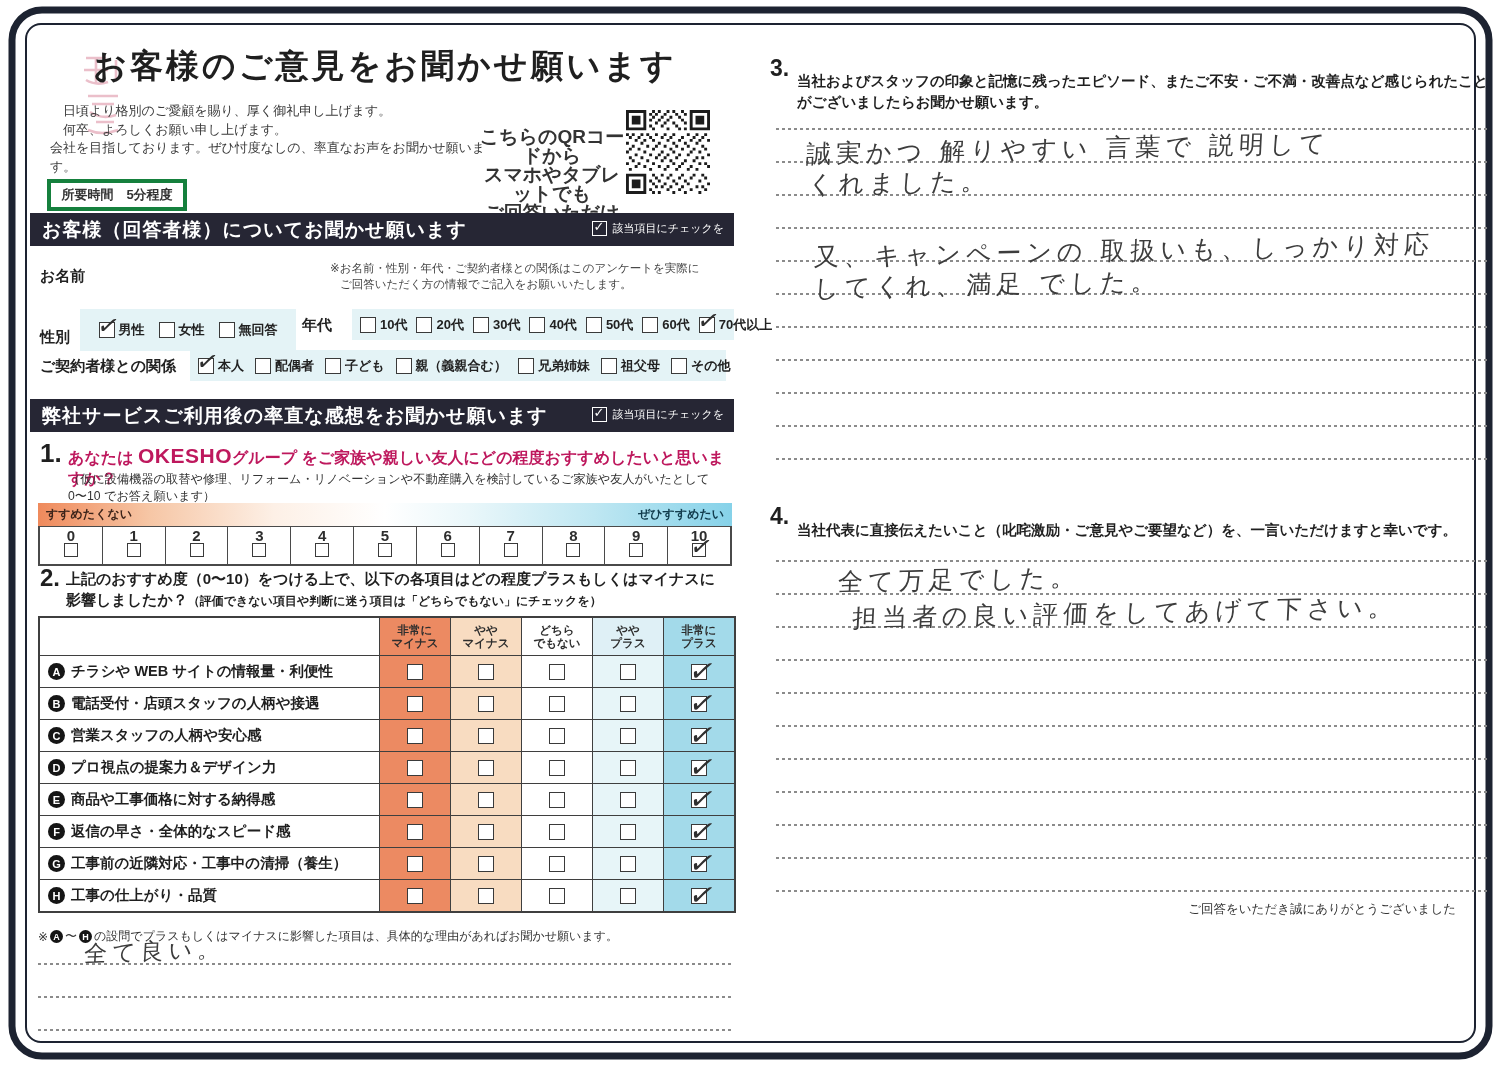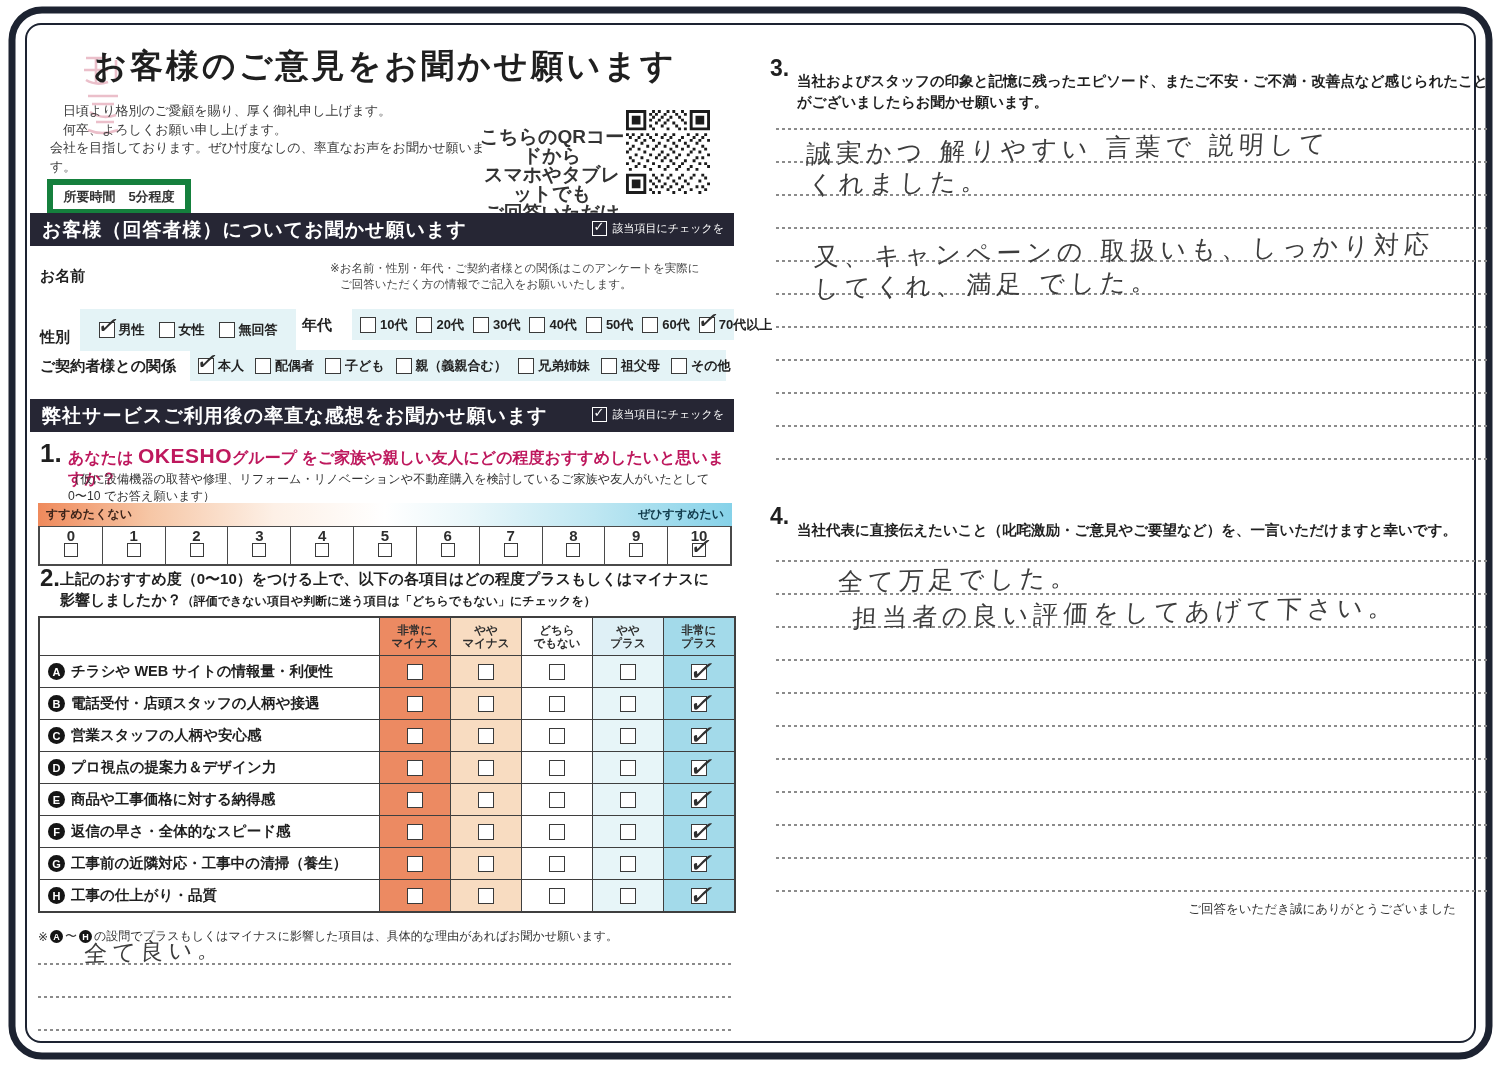--- a/index.html
+++ b/index.html
@@ -10,21 +10,21 @@
   
   .frame{position:absolute;left:0;top:0;pointer-events:none;}
 
   
   .stamp{position:absolute;left:76px;top:50px;opacity:.55;}
 
   
   .title{left:35px;top:44px;width:700px;text-align:center;font-size:33px;font-weight:bold;
          letter-spacing:3px;color:#1f1f1f;}
   .intro{left:50px;top:102px;width:450px;font-size:13px;line-height:18.5px;color:#3a3a3a;}
-  .duration{left:47px;top:179px;width:132px;height:24px;border:6px solid #15803d;
+  .duration{left:47px;top:179px;width:132px;height:24px;border:4px solid #15803d;
             font-size:13px;font-weight:bold;text-align:center;line-height:24px;color:#333;}
   .qr-caption{left:476px;top:127px;width:152px;font-size:19px;line-height:19px;
               text-align:center;color:#333;font-weight:bold;}
 
   
   .secbar{height:33px;background:#262634;color:#fff;}
   .secbar .bar-title{position:absolute;left:12px;top:0;line-height:33px;font-size:19px;
                      font-weight:bold;letter-spacing:1px;}
   .hint{position:absolute;right:10px;top:8px;font-size:11px;display:flex;align-items:center;gap:5px;}
   .hint-box{display:inline-block;width:13px;height:13px;border:1.5px solid #fff;position:relative;}
@@ -300,21 +300,21 @@
       <div class="scale-cell">
           <span class="num">10</span>
           <span class="cb cb-s">
             <span class="hwcheck"></span>
           </span>
         </div>
     </div>
   </div>
 
   <div class="abs qnum" style="left:40px;top:564px;font-size:24px;">2.</div>
-  <div class="abs" style="left:60px;top:568px;width:660px;font-size:15px;font-weight:bold;line-height:21px;color:#1f1f1f;">
+  <div class="abs" style="left:66px;top:568px;width:660px;font-size:15px;font-weight:bold;line-height:21px;color:#1f1f1f;">
     <span>上記のおすすめ度（0〜10）をつける上で、以下の各項目はどの程度プラスもしくはマイナスに影響しましたか？</span><span style="font-size:12px;">（評価できない項目や判断に迷う項目は「どちらでもない」にチェックを）</span>
   </div>
 
   <div class="abs tbl" style="left:38px;top:616px;width:694px;">
     <div class="trow thead">
       <div class="tcell tlabel"></div>
       <div class="tcell rate c0">非常に
 マイナス</div>
       <div class="tcell rate c1">やや
 マイナス</div>

